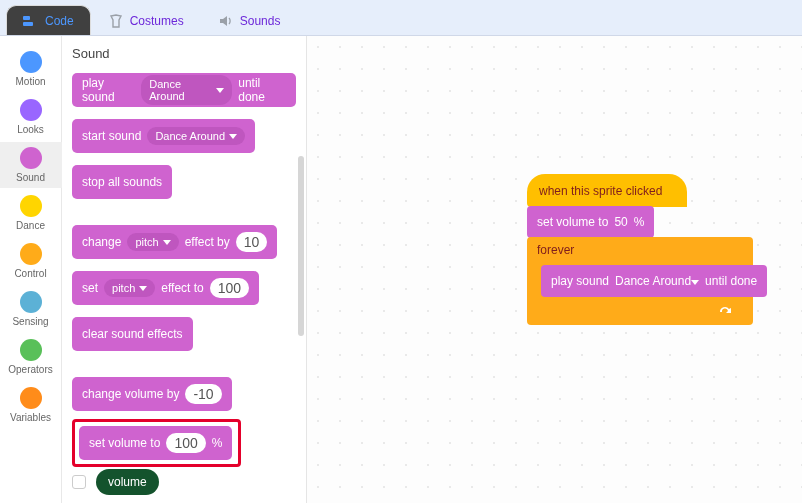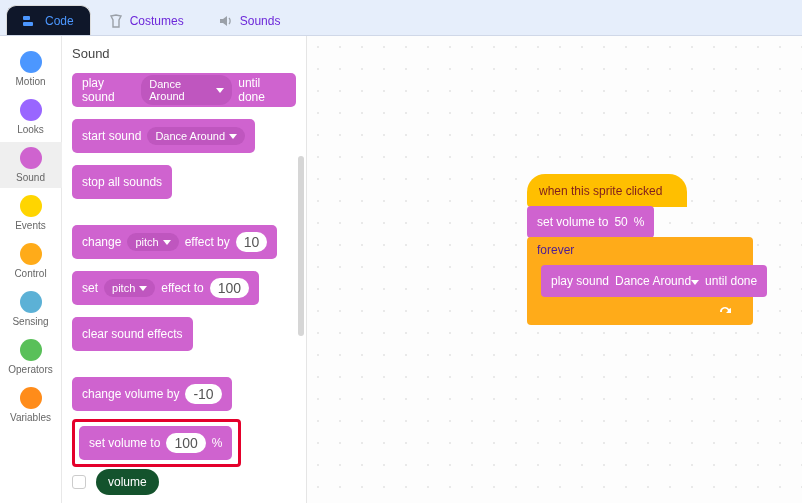--- a/index.html
+++ b/index.html
@@ -1,19 +1,19 @@
 <!DOCTYPE html>
 <html><head>
 <meta charset="utf-8">
 <style>
 *{box-sizing:border-box;margin:0;padding:0;font-family:"Helvetica Neue",Arial,sans-serif}
 body{width:802px;height:503px;overflow:hidden;background:#f9f9f9}
 .topbar{height:36px;background:#e6eefb;display:flex;align-items:flex-end;padding:0 6px;border-bottom:1px solid #d0d8e8}
 .tab{display:flex;align-items:center;gap:6px;height:30px;padding:0 16px;border-top-left-radius:10px;border-top-right-radius:10px;font-size:12px;color:#6d28d9;cursor:pointer;border:1px solid transparent;border-bottom:none}
-.tab.active{background:#0f172a;color:#4c97ff;border-color:#dcdcdc}
+.tab.active{background:#404040;color:#4c97ff;border-color:#dcdcdc}
 .tab .ticon{display:inline-flex}
 .main{display:flex;height:467px}
 .catcol{width:62px;background:#fff;border-right:1px solid #e8e8e8;display:flex;flex-direction:column;align-items:center;padding-top:10px;gap:2px}
 .cat{width:72px;display:flex;flex-direction:column;align-items:center;gap:3px;padding:5px 0;cursor:pointer;font-size:10px;color:#666;border-radius:6px}
 .cat.sel{background:#efefef}
 .dot{width:22px;height:22px;border-radius:50%}
 .palette{width:245px;background:#fff;border-right:1px solid #e5e5e5;padding:10px 10px 0 10px;position:relative}
 .palette h3{font-size:13px;font-weight:500;color:#444;margin-bottom:12px}
 .blk{display:inline-flex;align-items:center;height:34px;background:#cf63cf;color:#fff;font-size:12px;border-radius:5px;padding:0 10px;gap:6px;margin-bottom:12px;cursor:grab;position:relative}
 .blk .dd{background:#bf56bf;padding:3px 8px;border-radius:12px;display:inline-flex;align-items:center;gap:4px;font-size:11px}
@@ -22,21 +22,21 @@
 .chkrow{display:flex;align-items:center;gap:2px;margin-top:2px}
 .chk{width:14px;height:14px;border:1px solid #ccc;border-radius:3px;background:#fff}
 .redbox{border:3px solid #e4002b;border-radius:4px;padding:4px 6px 4px 4px;display:inline-block;margin-top:-4px}
 .scrollhint{position:absolute;right:2px;top:120px;width:6px;height:180px;background:#d6d6d6;border-radius:3px}
 .canvas{flex:1;background:#fdfdfd;background-image:radial-gradient(#e9e9e9 1px,transparent 1px);background-size:22px 22px;position:relative}
 .script{position:absolute;left:220px;top:138px}
 .hat{background:#ffbf00;color:#7f1d1d;font-size:12px;height:33px;display:flex;align-items:center;padding:0 14px 0 12px;border-top-left-radius:18px;border-top-right-radius:18px;border-bottom-left-radius:4px;width:160px;margin-bottom:0}
 .stack{margin-top:-1px}
 .sb{background:#cf63cf;color:#fff;font-size:12px;height:32px;display:flex;align-items:center;padding:0 10px;gap:6px;border-radius:4px;width:max-content}
 .cwrap{background:#ffab19;border-radius:4px;width:226px;margin-top:-1px;padding-bottom:6px}
-.clabel{color:#4c1d95;font-size:12px;padding:6px 10px 4px 10px}
+.clabel{color:#7f1d1d;font-size:12px;padding:6px 10px 4px 10px}
 .cinner{margin-left:14px;padding:4px 0}
 .cinner .sb{background:#cf63cf}
 .cfoot{height:18px;display:flex;justify-content:flex-end;padding-right:18px;align-items:center}
 .loop{width:18px;height:14px}
 .tri{width:0;height:0;border-left:4px solid transparent;border-right:4px solid transparent;border-top:5px solid #fff;display:inline-block}
 </style>
 </head>
 <body>
 
 <div class="topbar">
@@ -77,21 +77,21 @@
       <div class="cat">
         <div class="dot" style="background: rgb(153, 102, 255);"></div>
         <span>Looks</span>
       </div>
       <div class="cat sel">
         <div class="dot" style="background: rgb(207, 99, 207);"></div>
         <span>Sound</span>
       </div>
       <div class="cat">
         <div class="dot" style="background: rgb(255, 213, 0);"></div>
-        <span>Events</span>
+        <span>Dance</span>
       </div>
       <div class="cat">
         <div class="dot" style="background: rgb(255, 171, 25);"></div>
         <span>Control</span>
       </div>
       <div class="cat">
         <div class="dot" style="background: rgb(92, 177, 214);"></div>
         <span>Sensing</span>
       </div>
       <div class="cat">

